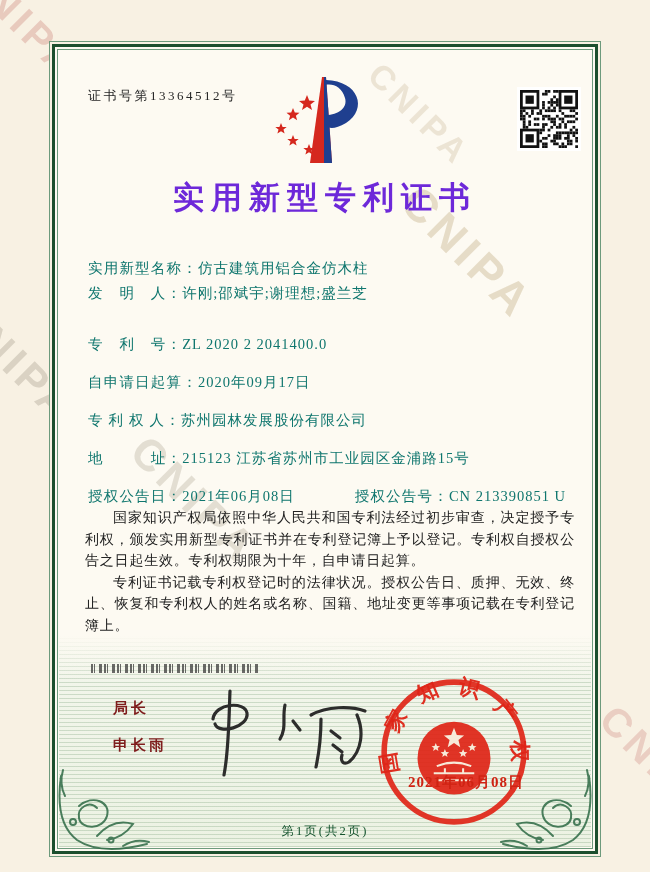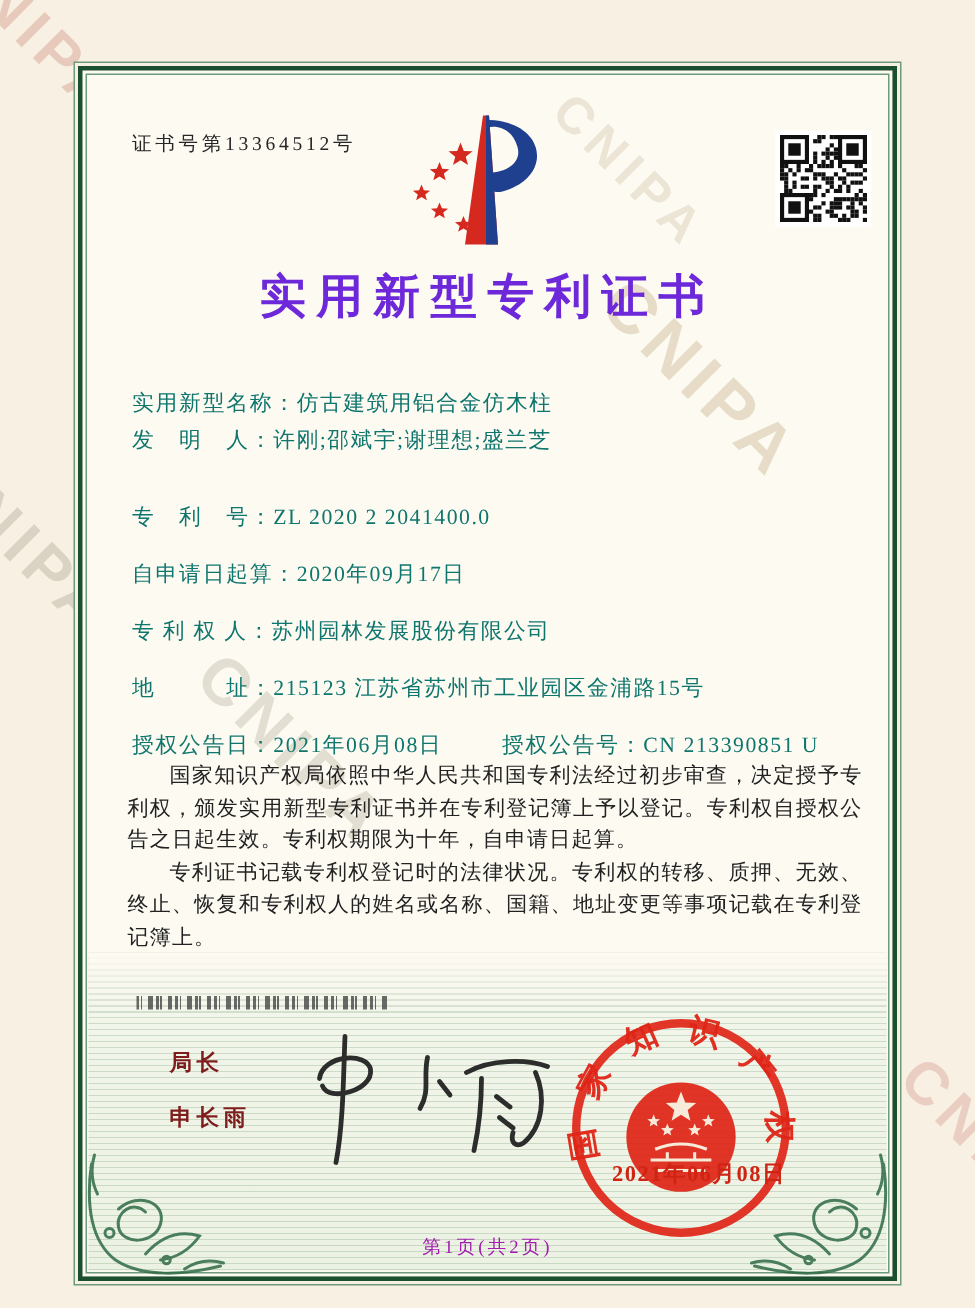--- a/index.html
+++ b/index.html
@@ -39,21 +39,21 @@
   }
   .cert-no{position:absolute;left:33px;top:40px;font-size:13px;letter-spacing:2.5px;color:#262626;}
   .logo{position:absolute;left:212px;top:24px;}
   .qr{position:absolute;left:462px;top:40px;width:64px;height:64px;background:#fff;padding:3px;box-sizing:border-box;}
   .title{
     position:absolute;left:0;right:0;top:130px;text-align:center;
     font-size:31px;font-weight:bold;letter-spacing:7px;color:#6d28d9;
   }
   .row{position:absolute;left:33px;font-size:14.5px;color:#0f766e;letter-spacing:1.2px;white-space:nowrap;}
   .row .val{letter-spacing:1px;}
-  .row .second{margin-left:40px;}
+  .row .second{margin-left:60px;}
   .paras{
     position:absolute;left:30px;width:490px;top:460px;
     font-size:14px;line-height:21.5px;letter-spacing:.8px;color:#222;
     text-align:justify;
   }
   .paras p{margin:0;text-indent:2em;}
   .barcode{
     position:absolute;left:36px;top:617px;width:168px;height:9px;opacity:.75;
     background:repeating-linear-gradient(90deg,#3a3a3a 0 2px,transparent 2px 3px,
       #3a3a3a 3px 4px,transparent 4px 8px,#3a3a3a 8px 11px,transparent 11px 13px);
@@ -61,21 +61,21 @@
   .sig-block{position:absolute;left:58px;top:652px;font-family:"Liberation Sans","DejaVu Sans",sans-serif;
     font-weight:bold;font-size:15px;color:#7f1d1d;letter-spacing:3px;}
   .sig-block div{margin-bottom:18px;}
   .signature{position:absolute;left:138px;top:632px;}
   .seal{position:absolute;left:318px;top:624px;}
   .seal-date{
     position:absolute;left:328px;top:726px;width:166px;text-align:center;
     font-size:15px;font-weight:bold;color:#cf2313;letter-spacing:1px;
   }
   .footer{position:absolute;left:0;right:0;top:776px;text-align:center;
-    font-size:12.5px;letter-spacing:2px;color:#a21caf;}
+    font-size:12.5px;letter-spacing:2px;color:#14532d;}
   .ornament{position:absolute;bottom:-2px;}
   .ornament.left{left:-2px;}
   .ornament.right{right:-2px;transform:scaleX(-1);}
 </style>
 </head>
 <body>
 
 <div class="wm wm-outer1">CNIPA</div>
 <div class="wm wm-outer2">CNIPA</div>
 <div class="wm wm-outer3">CNIPA</div>
@@ -291,21 +291,21 @@
   </div>
   <div class="row" style="top:402px">
     <span>地　　　址：</span><span class="val">215123 江苏省苏州市工业园区金浦路15号</span>
   </div>
   <div class="row" style="top:440px">
     <span>授权公告日：</span><span class="val">2021年06月08日</span><span class="second">授权公告号：</span><span class="val">CN 213390851 U</span>
   </div>
 
   <div class="paras">
     <p>国家知识产权局依照中华人民共和国专利法经过初步审查，决定授予专利权，颁发实用新型专利证书并在专利登记簿上予以登记。专利权自授权公告之日起生效。专利权期限为十年，自申请日起算。</p>
-    <p>专利证书记载专利权登记时的法律状况。专利权的转移、质押、无效、终止、恢复和专利权人的姓名或名称、国籍、地址变更等事项记载在专利登记簿上。</p>
+    <p>专利证书记载专利权登记时的法律状况。授权公告日、质押、无效、终止、恢复和专利权人的姓名或名称、国籍、地址变更等事项记载在专利登记簿上。</p>
   </div>
 
   <div class="barcode"></div>
 
   <div class="sig-block">
     <div>局长</div>
     <div>申长雨</div>
   </div>
 
   <svg class="signature" width="185" height="105" viewBox="0 0 185 105">

